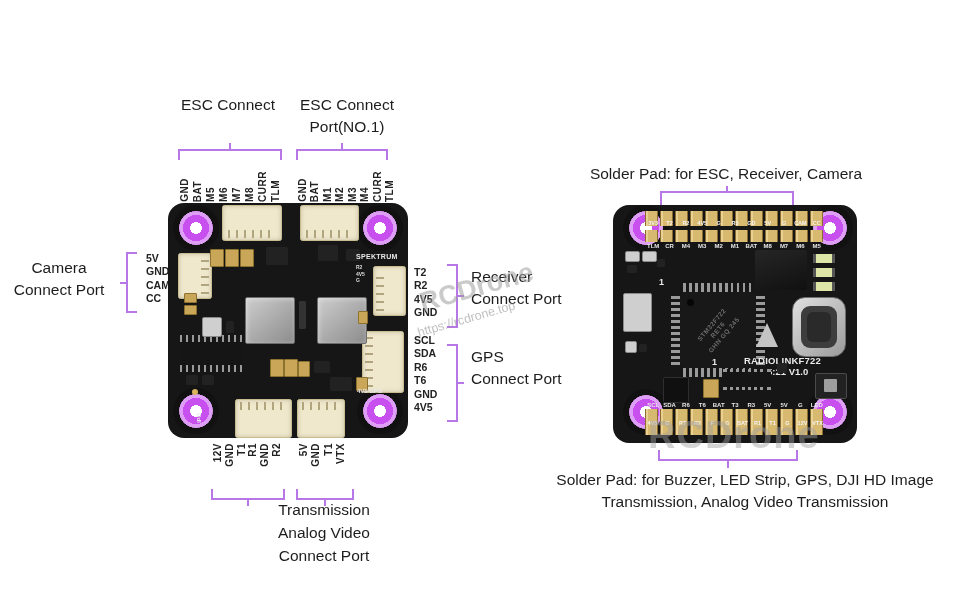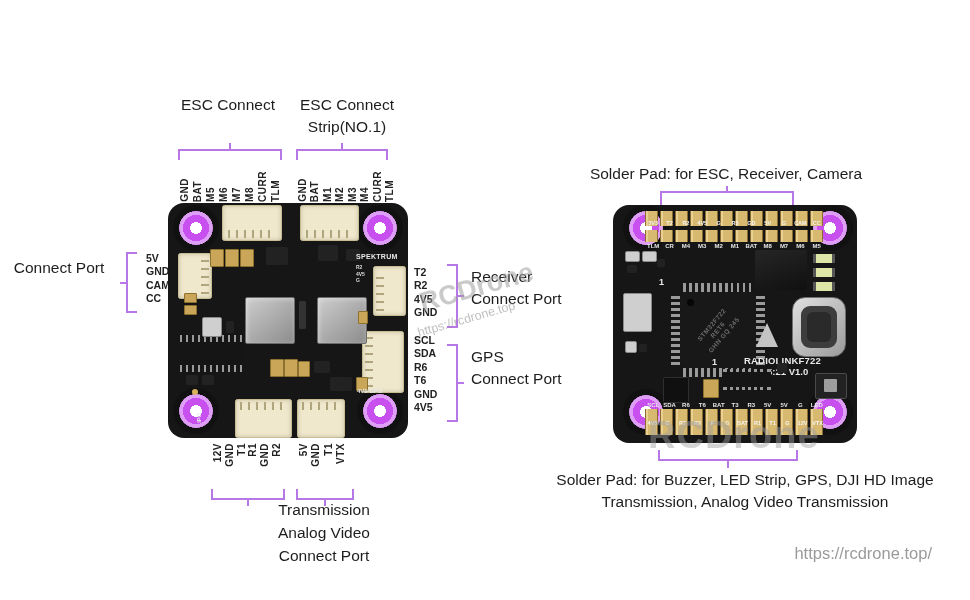--- a/index.html
+++ b/index.html
@@ -73,21 +73,21 @@
 <body>
 
 <div class="stage">
 
 
   <div class="abs lbl c" style="left:158px;top:94px;width:140px;">
     <div>ESC Connect</div>
   </div>
   <div class="abs lbl c" style="left:277px;top:94px;width:140px;">
     <div>ESC Connect</div>
-    <div>Strip(NO.1)</div>
+    <div>Port(NO.1)</div>
   </div>
   <div class="bkt bkt-down" style="left:178px;top:149px;width:100px;height:9px;">
     <div class="tick tick-up"></div>
   </div>
   <div class="bkt bkt-down" style="left:296px;top:149px;width:88px;height:9px;">
     <div class="tick tick-up"></div>
   </div>
   <div class="abs vpins from-bottom" style="left:179px;top:161px;width:102px;height:41px;">
       <span class="vp">GND</span>
       <span class="vp">BAT</span>
@@ -103,20 +103,21 @@
       <span class="vp">BAT</span>
       <span class="vp">M1</span>
       <span class="vp">M2</span>
       <span class="vp">M3</span>
       <span class="vp">M4</span>
       <span class="vp">CURR</span>
       <span class="vp">TLM</span>
     </div>
 
   <div class="abs lbl c" style="left:0px;top:257px;width:118px;">
+    <div>Camera</div>
     <div>Connect Port</div>
   </div>
   <div class="bkt bkt-l" style="left:126px;top:252px;width:9px;height:57px;">
     <div class="tick tick-left"></div>
   </div>
   <div class="abs" style="left:146px;top:252px;">
       <span class="hp">5V</span>
       <span class="hp">GND</span>
       <span class="hp">CAM</span>
       <span class="hp">CC</span>
@@ -393,15 +394,14 @@
     <div class="tick tick-down" style="height:9px;bottom:-9px;"></div>
   </div>
   <div class="abs lbl c" style="left:508px;top:469px;width:474px;line-height:21.5px;">
     <div>Solder Pad: for Buzzer, LED Strip, GPS, DJI HD Image</div>
     <div>Transmission, Analog Video Transmission</div>
   </div>
 
   <div class="wm" style="left:418px;top:272px;font-size:27px;transform:rotate(-16deg);">RCDrone</div>
   <div class="wm" style="left:416px;top:312px;font-size:12.5px;transform:rotate(-16deg);font-weight:normal;color:rgba(150,150,150,.6);">https://rcdrone.top</div>
   <div class="wm" style="left:648px;top:414px;font-size:38px;letter-spacing:1px;color:rgba(160,160,160,.45);">RCDrone</div>
-  <div class="abs" style="left:700px;top:544px;width:232px;text-align:right;font-size:16.5px;color:var(--watermark-gray);">https://rcdrone.top/</div>
 
 </div>
 
 </body></html>

